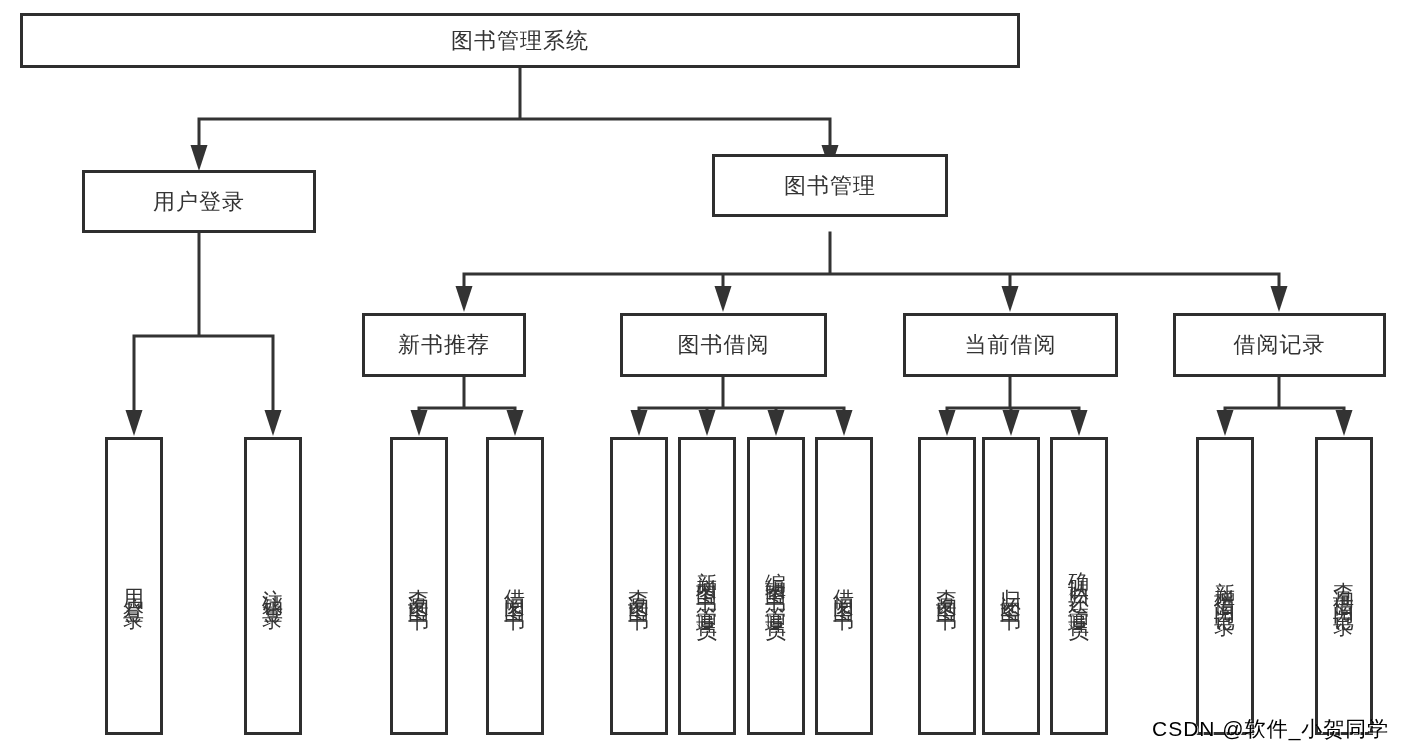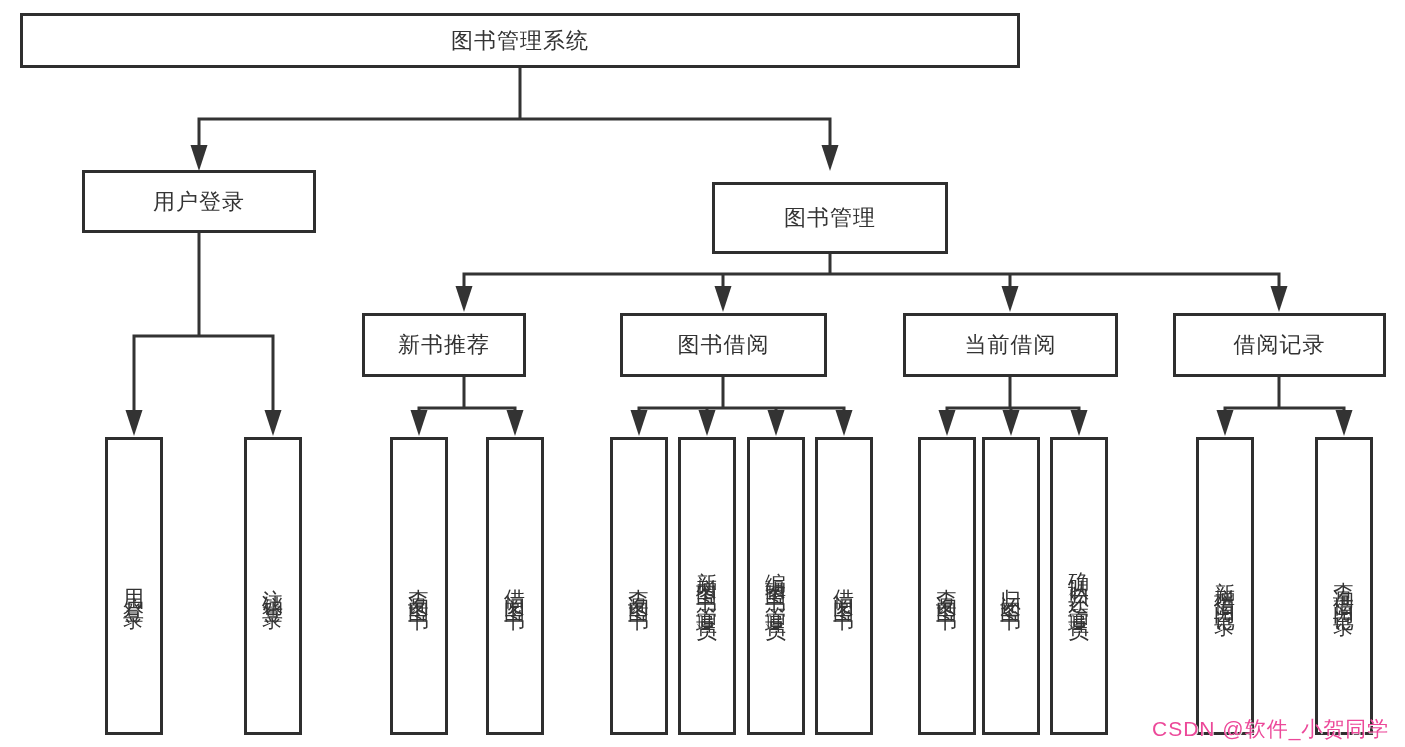--- a/index.html
+++ b/index.html
@@ -47,21 +47,21 @@
     writing-mode: vertical-rl;
     letter-spacing: 7px;
     line-height: 1;
   }
   .watermark {
     position: absolute;
     left: 1152px;
     top: 715px;
     z-index: 3;
     font-size: 21px;
-    color: #ec4899;
+    color: #000000;
     letter-spacing: 1px;
     white-space: nowrap;
     text-shadow: 1px 1px 0 rgba(255,255,255,0.85);
   }
 </style>
 </head>
 <body>
 
 <div id="canvas">
 
@@ -105,21 +105,21 @@
     </g>
   </svg>
 
   <div class="node h-node" style="left:20px; top:13px; width:1000px; height:55px;">
     <span class="label">图书管理系统</span>
   </div>
 
   <div class="node h-node" style="left:82px; top:170px; width:234px; height:63px;">
     <span class="label">用户登录</span>
   </div>
-  <div class="node h-node" style="left:712px; top:182px; width:236px; height:72px;">
+  <div class="node h-node" style="left:712px; top:154px; width:236px; height:63px;">
     <span class="label">图书管理</span>
   </div>
 
   <div class="node h-node" style="left:362px; top:313px; width:164px; height:64px;">
     <span class="label">新书推荐</span>
   </div>
   <div class="node h-node" style="left:620px; top:313px; width:207px; height:64px;">
     <span class="label">图书借阅</span>
   </div>
   <div class="node h-node" style="left:903px; top:313px; width:215px; height:64px;justify-content:center;">

